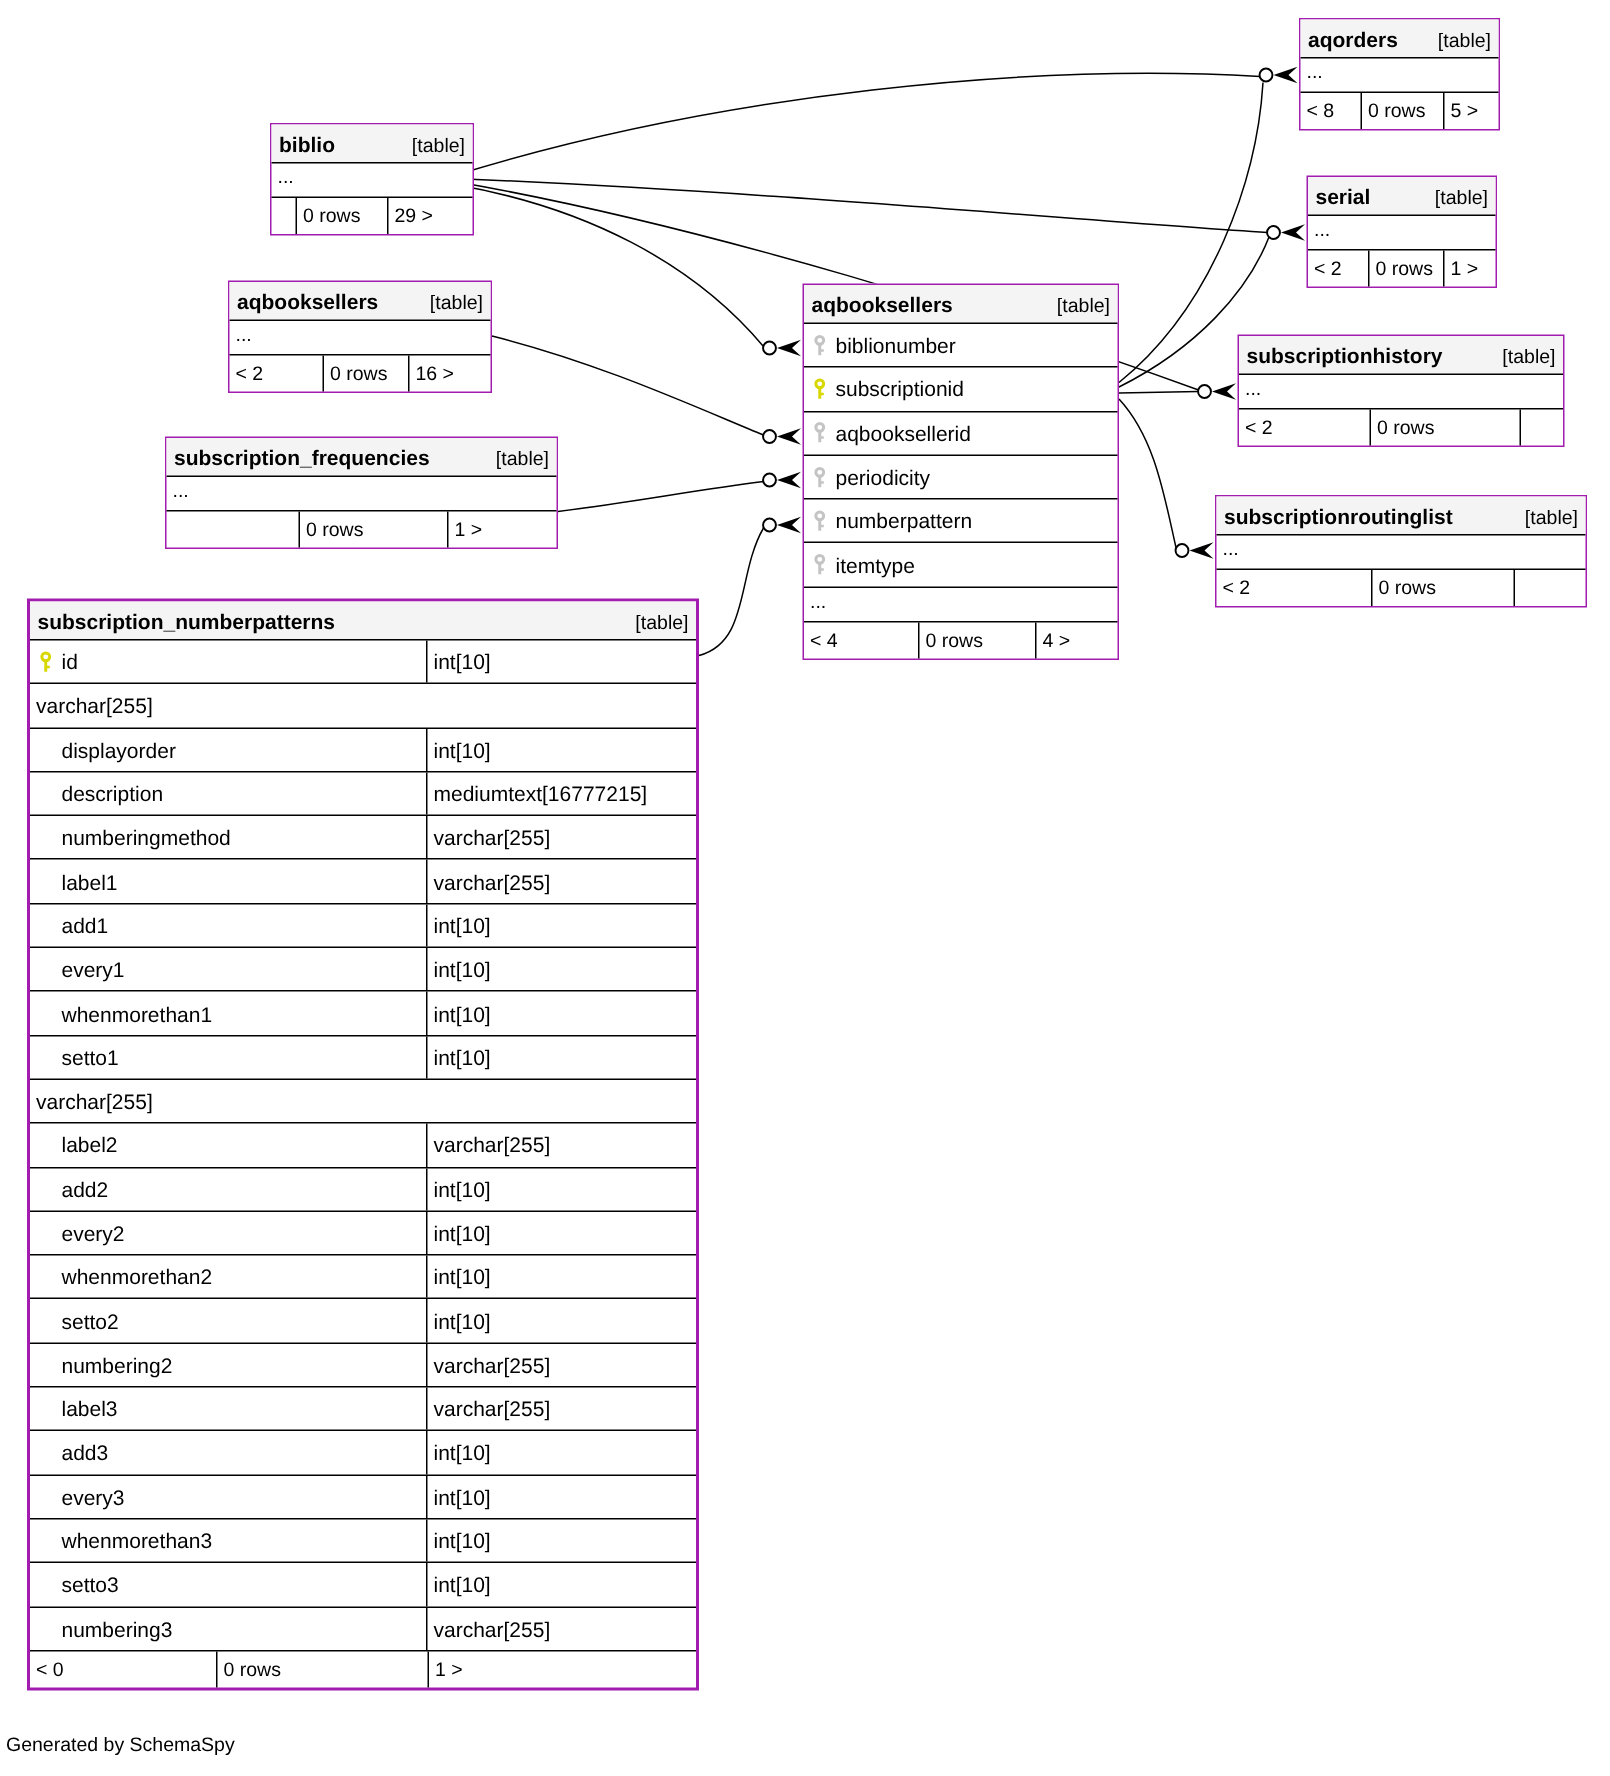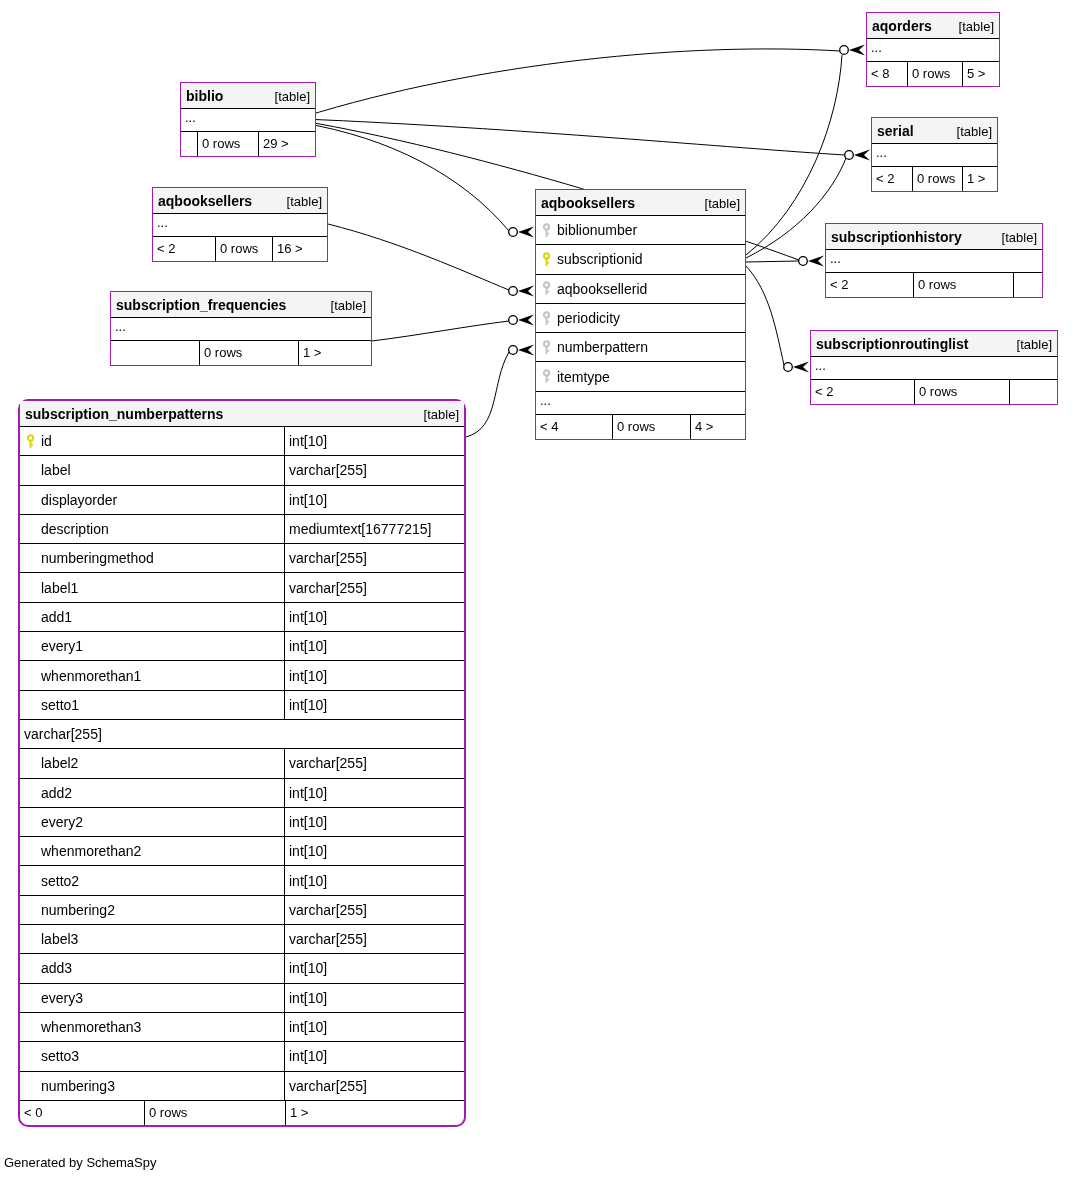--- a/index.html
+++ b/index.html
@@ -1,20 +1,20 @@
 <!DOCTYPE html>
 <html><head>
 <meta charset="utf-8">
 <style>
   html,body{margin:0;padding:0;background:#ffffff;}
   #canvas{position:relative;width:1073px;height:1184px;background:#ffffff;
           font-family:"Liberation Sans",sans-serif;color:#000;overflow:hidden;}
   svg.rel{position:absolute;left:0;top:0;z-index:1;}
   .tbl{position:absolute;z-index:2;background:#fff;border:1px solid #a21caf;box-sizing:border-box;font-size:13px;}
-  .tbl.main{border-width:2px;border-radius:10px;}
+  .tbl.main{border-width:2px;}
   .tbl-h{background:#f4f4f4;border-bottom:1px solid #000;display:flex;justify-content:space-between;
          align-items:center;padding:5px 5px 4px 5px;}
   .tname{font-weight:bold;font-size:14px;white-space:nowrap;}
   .ttag{font-size:13px;padding-left:6px;white-space:nowrap;}
   .ellip{border-bottom:1px solid #000;height:23px;box-sizing:border-box;padding:1px 0 0 4px;}
   .tfoot{display:flex;height:24px;box-sizing:border-box;}
   .fc{box-sizing:border-box;padding:4px 4px 0 4px;white-space:nowrap;overflow:hidden;}
   .fc + .fc{border-left:1px solid #000;}
   .fc.mid,.fc.right{text-align:left;}
   .crow-line{display:flex;align-items:center;height:29.3px;box-sizing:border-box;
@@ -258,24 +258,20 @@
               <circle cx="5" cy="4" r="2.9" fill="none" stroke="currentColor" stroke-width="2.2"></circle>
               <line x1="5" y1="7" x2="5" y2="15" stroke="currentColor" stroke-width="2.2"></line>
               <line x1="5" y1="11.5" x2="8" y2="11.5" stroke="currentColor" stroke-width="2"></line>
             </svg>
           </span>
           <span>id</span>
         </span>
       <span class="tcell">int[10]</span>
     </div>
     <div class="crow-line">
-      <span class="ncell">
-          <span class="kslot"></span>
-          <span>label</span>
-        </span>
       <span class="tcell">varchar[255]</span>
     </div>
     <div class="crow-line">
       <span class="ncell">
           <span class="kslot"></span>
           <span>displayorder</span>
         </span>
       <span class="tcell">int[10]</span>
     </div>
     <div class="crow-line">

